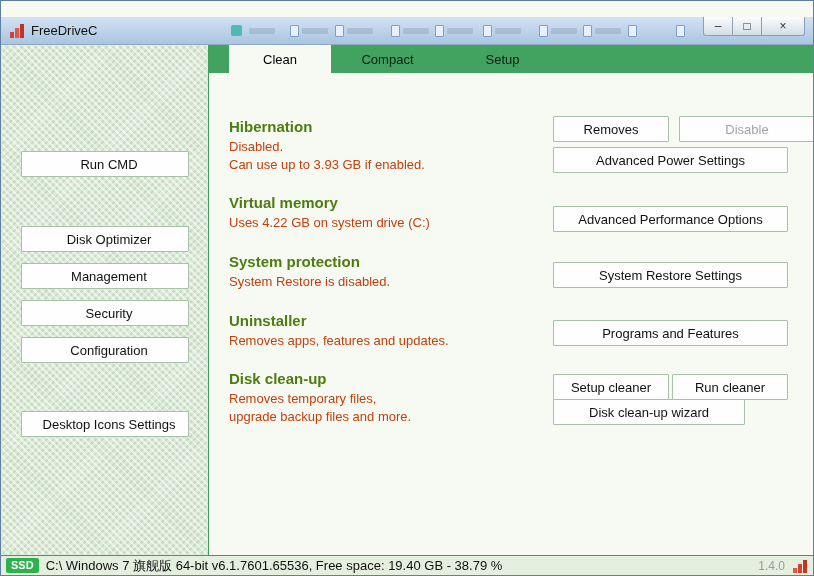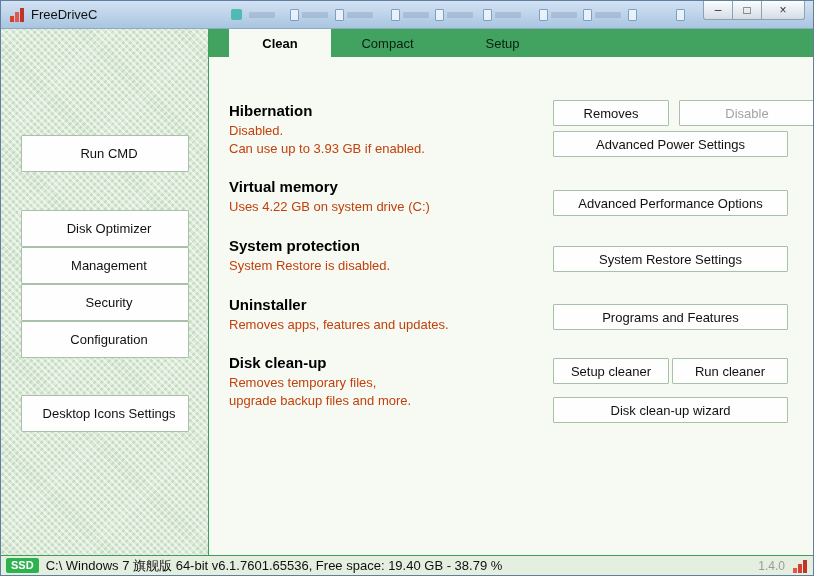--- a/index.html
+++ b/index.html
@@ -2,51 +2,51 @@
 <html><head>
 <meta charset="utf-8">
 <style>
   * { box-sizing: border-box; margin: 0; padding: 0; }
   html, body { width: 814px; height: 576px; }
   body { font-family: "Liberation Sans", sans-serif; background: #fff; }
 
   .window { width: 814px; height: 576px; border: 1px solid #5f7f9f; display: flex; flex-direction: column; background: #f6faf3; overflow: hidden; }
 
   
-  .titlebar { position: relative; flex: 0 0 28px; height: 28px; background: linear-gradient(#d3e2f3, #a9c5e0); display: flex; align-items: center; padding: 0 8px; border-bottom: 1px solid #8fa9c2; }
+  .titlebar { position: relative; flex: 0 0 28px; height: 28px; background: linear-gradient(#d3e2f3, #a9c5e0); display: flex; align-items: center; padding: 0 8px; border-bottom: 1px solid #8fa9c2; margin-top: 16px; }
   .applogo { width: 16px; height: 16px; margin-right: 6px; display: inline-flex; }
   .title { font-size: 13px; color: #111; }
   .art { position: absolute; top: 8px; opacity: .8; }
   .art.teal { width: 11px; height: 11px; background: #35b3a5; border-radius: 2px; }
   .art.doc { width: 9px; height: 12px; background: #f3f8fd; border: 1px solid #6d92c2; border-radius: 1px; }
   .art.streak { width: 26px; height: 6px; top: 11px; background: rgba(70,90,120,.22); border-radius: 1px; }
   .winctrl { position: absolute; right: 8px; top: 0; display: flex; }
   .wbtn { width: 30px; height: 19px; border: 1px solid #8fa0b2; border-top: none; background: linear-gradient(#fcfdfe, #d3dce5); display: flex; align-items: center; justify-content: center; font-size: 12px; line-height: 1; color: #333; margin-left: -1px; cursor: default; }
   .wbtn:first-child { border-bottom-left-radius: 3px; }
   .wbtn.close { width: 44px; border-bottom-right-radius: 3px; }
 
   
   .bodyrow { flex: 1; display: flex; min-height: 0; }
 
   .sidebar { position: relative; width: 208px; flex: 0 0 208px; border-right: 1px solid #3f9e5e;
     background-color: #dcead8;
     background-image:
       repeating-linear-gradient(45deg, rgba(255,255,255,.55) 0 2px, transparent 2px 5px),
       repeating-linear-gradient(135deg, rgba(115,160,115,.20) 0 2px, transparent 2px 5px); }
-  .sbtn { position: absolute; left: 20px; width: 168px; height: 37px; background: #fdfefd; border: 1px solid #a9c0a9; border-radius: 1px; font-family: inherit; font-size: 13px; color: #111; cursor: default; padding-left: 8px; }
+  .sbtn { position: absolute; left: 20px; width: 168px; height: 26px; background: #fdfefd; border: 1px solid #a9c0a9; border-radius: 1px; font-family: inherit; font-size: 13px; color: #111; cursor: default; padding-left: 8px; }
 
   .main { flex: 1; display: flex; flex-direction: column; min-width: 0; }
 
   .tabbar { flex: 0 0 28px; height: 28px; background: #42a361; display: flex; padding-left: 20px; }
   .tab { height: 28px; display: flex; align-items: center; justify-content: center; font-size: 13px; color: #08200f; cursor: default; }
-  .tab.w1 { width: 102px; font-weight: bold; } .tab.w2 { width: 113px; } .tab.w3 { width: 117px; }
+  .tab.w1 { width: 102px; } .tab.w2 { width: 113px; } .tab.w3 { width: 117px; }
   .tab.active { background: #f6faf3; color: #000; }
 
   .content { position: relative; flex: 1; background: #f6faf3; }
-  .sec { position: absolute; left: 20px; font-size: 15px; font-weight: bold; color: #000000; }
+  .sec { position: absolute; left: 20px; font-size: 15px; font-weight: bold; color: #4d7c0f; }
   .txt { position: absolute; left: 20px; font-size: 13px; color: #c2410c; }
   .abtn { position: absolute; height: 26px; background: #fdfefd; border: 1px solid #a9c0a9; border-radius: 1px; font-family: inherit; font-size: 13px; color: #111; cursor: default; }
   .abtn.disabled { color: #a3a3a3; }
 
   
   .statusbar { flex: 0 0 20px; height: 20px; background: #e5efe0; border-top: 1px solid #3f9e5e; display: flex; align-items: center; padding: 0 5px; }
   .ssd { background: #2db24e; color: #fff; font-size: 11px; font-weight: bold; padding: 1px 5px; border-radius: 2px; margin-right: 7px; line-height: 1.2; }
   .stext { font-size: 13px; color: #101010; white-space: nowrap; }
   .ver { margin-left: auto; font-size: 12px; color: #9a9a9a; margin-right: 7px; }
   .slogo { width: 16px; height: 16px; display: inline-flex; }
@@ -137,21 +137,21 @@
         <div class="txt" style="top:336px">upgrade backup files and more.</div>
 
         <button class="abtn" style="left:344px;top:43px;width:116px">Removes</button>
         <button class="abtn disabled" style="left:470px;top:43px;width:136px">Disable</button>
         <button class="abtn" style="left:344px;top:74px;width:235px">Advanced Power Settings</button>
         <button class="abtn" style="left:344px;top:133px;width:235px">Advanced Performance Options</button>
         <button class="abtn" style="left:344px;top:189px;width:235px">System Restore Settings</button>
         <button class="abtn" style="left:344px;top:247px;width:235px">Programs and Features</button>
         <button class="abtn" style="left:344px;top:301px;width:116px">Setup cleaner</button>
         <button class="abtn" style="left:463px;top:301px;width:116px">Run cleaner</button>
-        <button class="abtn" style="left:344px;top:340px;width:235px">Disk clean-up wizard</button>
+        <button class="abtn" style="left:344px;top:326px;width:192px">Disk clean-up wizard</button>
       </div>
     </div>
   </div>
 
   <div class="statusbar">
     <span class="ssd">SSD</span>
     <span class="stext">C:\ Windows 7 旗舰版  64-bit v6.1.7601.65536, Free space: 19.40 GB - 38.79 %</span>
     <span class="ver">1.4.0</span>
     <span class="slogo">
       <svg width="16" height="16" viewBox="0 0 16 16">

